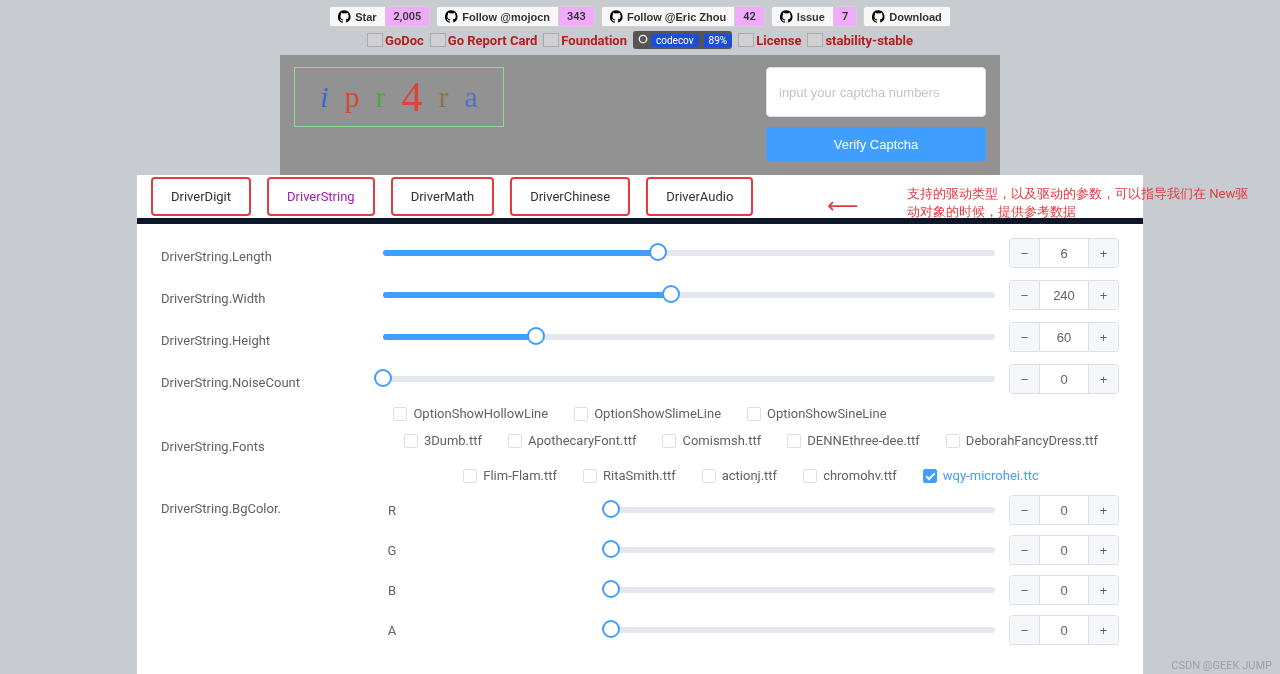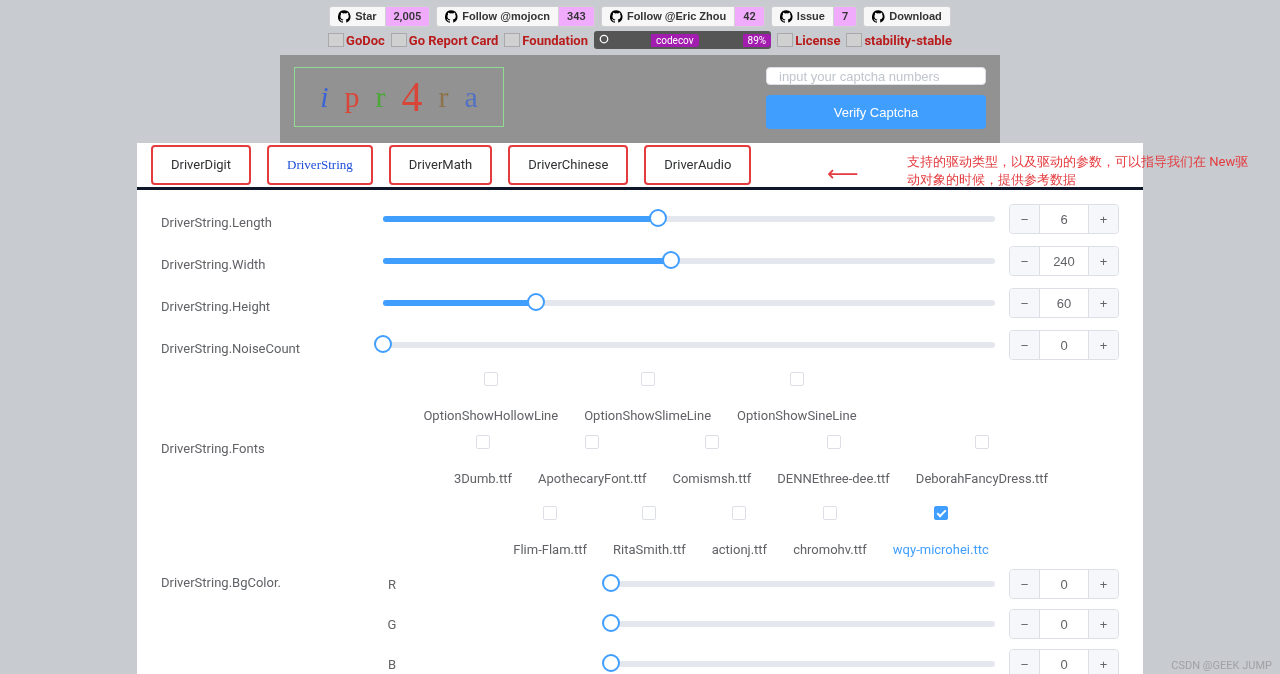--- a/index.html
+++ b/index.html
@@ -1,65 +1,65 @@
 <!DOCTYPE html>
 <html><head>
 <meta charset="utf-8">
 <style>
 * { box-sizing: border-box; margin: 0; padding: 0; }
 body { font-family: -apple-system, BlinkMacSystemFont, "Segoe UI", Roboto, "Helvetica Neue", Arial, sans-serif; background: #c8cbd0; font-size: 13px; color: #606266; width: 1280px; }
 .gh-bar { display: flex; justify-content: center; gap: 6px; padding: 6px 0 4px; }
 .gh-item { display: flex; }
-.gh-btn { background: #f7f7f7; border: 1px solid #d0d0d0; border-radius: 3px 0 0 3px; padding: 3px 8px; font-size: 11px; font-weight: 600; color: #333; display: flex; gap: 4px; }
+.gh-btn { background: #f7f7f7; border: 1px solid #d0d0d0; border-radius: 3px 0 0 3px; padding: 3px 8px; font-size: 11px; font-weight: 600; color: #333; display: flex; align-items: center; gap: 4px; }
 .gh-btn.solo { border-radius: 3px; }
 .gh-count { background: #f0abfc; border: 1px solid #d0d0d0; border-left: none; border-radius: 0 3px 3px 0; padding: 3px 8px; font-size: 11px; font-weight: 600; color: #333; }
 .gh-icon { width: 13px; height: 13px; }
 .badges { display: flex; justify-content: center; gap: 6px; padding: 0 0 6px; align-items: center; }
 .badge-link { color: #b91c1c; font-weight: 700; font-size: 13px; position: relative; text-decoration: none; }
 .badge-link::before { content: ''; display: inline-block; width: 14px; height: 12px; background: #d0d0d0; border: 1px solid #a9a9a9; margin-right: 2px; vertical-align: -2px; }
 .cov-badge { background: #555; border-radius: 3px; padding: 2px 0; font-size: 10px; display: flex; align-items: center; }
 .cov-badge span:first-child { background: #555; color: #fff; padding: 1px 5px; border-radius: 3px 0 0 3px; }
-.cov-badge span:last-child { background: #a21caf; color: #fff; padding: 1px 5px; border-radius: 0 3px 3px 0; margin-left: 39px; }
+.cov-badge span:last-child { background: #1d4ed8; color: #fff; padding: 1px 5px; border-radius: 0 3px 3px 0; }
 .cov-logo { width: 10px; height: 10px; margin-right: 3px; fill: #fff; }
 .captcha-panel { background: #929292; width: 720px; margin: 0 auto; display: flex; justify-content: space-between; padding: 12px 14px 14px; }
 .captcha-img { border: 1px solid #8fdb94; width: 210px; height: 60px; display: flex; align-items: center; justify-content: center; gap: 16px; font-family: serif; font-size: 30px; }
 .captcha-img span:nth-child(1){ color: #3b64d6; font-style: italic; }
 .captcha-img span:nth-child(2){ color: #d94638; }
 .captcha-img span:nth-child(3){ color: #4ba839; }
 .captcha-img span:nth-child(4){ color: #d94638; font-size: 42px; }
 .captcha-img span:nth-child(5){ color: #8d734a; }
 .captcha-img span:nth-child(6){ color: #5270c4; }
 .captcha-right { display: flex; flex-direction: column; gap: 10px; width: 220px; }
-.captcha-input { border: 1px solid #dcdfe6; border-radius: 4px; height: 18px; padding: 0 12px; color: #606266; font-size: 13px; }
+.captcha-input { border: 1px solid #dcdfe6; border-radius: 4px; height: 50px; padding: 0 12px; color: #606266; font-size: 13px; }
 .captcha-input::placeholder { color: #c0c4cc; }
 .verify-btn { background: #409eff; border: none; color: #fff; height: 34px; border-radius: 4px; font-size: 13px; }
 .main-card { background: #fff; width: 1006px; margin: 0 auto; padding-bottom: 20px; }
-.tabs { display: flex; border-bottom: 3px solid #0f172a; padding-left: 6px; position: relative; }
+.tabs { display: flex; border-bottom: 6px solid #0f172a; padding-left: 6px; position: relative; }
 .tab { padding: 10px 18px; font-size: 13px; color: #303133; border: 2px solid #e43b3f; border-radius: 4px; margin: 2px 8px; }
-.tab.active { color: #1d4ed8; font-family: Liberation Serif, serif; }
+.tab.active { color: #a21caf; }
 .arrow { position: absolute; left: 690px; top: 18px; color: #e43b3f; font-size: 22px; }
 .anno { position: absolute; left: 770px; top: 10px; color: #e43b3f; font-size: 13px; width: 350px; line-height: 1.4; }
 .form { padding: 14px 24px 0; }
 .row { display: flex; align-items: center; margin-bottom: 12px; }
 .row.top { align-items: flex-start; }
 .label { width: 222px; font-size: 13px; color: #606266; padding-top: 6px; }
 .sub-label { width: 18px; text-align: center; color: #606266; margin-right: 210px; }
 .ctrl { flex: 1; display: flex; align-items: center; gap: 14px; }
 .slider-track { position: relative; height: 6px; background: #e4e7ed; border-radius: 3px; flex: 1; }
 .slider-fill { position: absolute; height: 6px; background: #409eff; border-radius: 3px; left: 0; }
 .slider-thumb { position: absolute; width: 18px; height: 18px; border: 2px solid #409eff; background: #fff; border-radius: 50%; top: -7px; transform: translateX(-50%); }
 .num-input { display: flex; border: 1px solid #dcdfe6; border-radius: 4px; height: 30px; }
 .num-btn { width: 30px; background: #f5f7fa; border: none; color: #606266; font-size: 13px; }
 .num-btn:first-child { border-right: 1px solid #dcdfe6; border-radius: 4px 0 0 4px; }
 .num-btn:last-child { border-left: 1px solid #dcdfe6; border-radius: 0 4px 4px 0; }
 .num-val { width: 48px; text-align: center; border: none; font-size: 13px; color: #606266; }
 .textarea { width: 100%; border: 1px solid #dcdfe6; border-radius: 4px; padding: 6px 10px; font-family: inherit; font-size: 13px; height: 40px; resize: vertical; color: #606266; }
 .checks { display: flex; flex-wrap: wrap; gap: 0 26px; justify-content: center; flex: 1; }
 .checks .line2 { width: 100%; display: flex; justify-content: center; gap: 26px; margin-top: 20px; }
-.chk { display: flex; align-items: center; gap: 22px; font-size: 13px; flex-direction: column; }
+.chk { display: flex; align-items: center; gap: 6px; font-size: 13px; }
 .chk-box { width: 14px; height: 14px; border: 1px solid #dcdfe6; border-radius: 2px; display: inline-block; position: relative; }
 .chk.checked .chk-box { background: #409eff; border-color: #409eff; }
 .chk.checked .chk-box::after { content: ''; position: absolute; left: 4px; top: 1px; width: 3px; height: 7px; border: solid #fff; border-width: 0 2px 2px 0; transform: rotate(45deg); }
 .chk.checked .chk-label { color: #409eff; }
 .sub-row { display: flex; align-items: center; margin-bottom: 10px; }
 .sub-row .sub-slider { flex: 1; margin-right: 14px; }
 .watermark { position: fixed; right: 8px; bottom: 2px; color: rgba(120,120,120,0.5); font-size: 11px; }
 </style>
 </head>
 <body>

